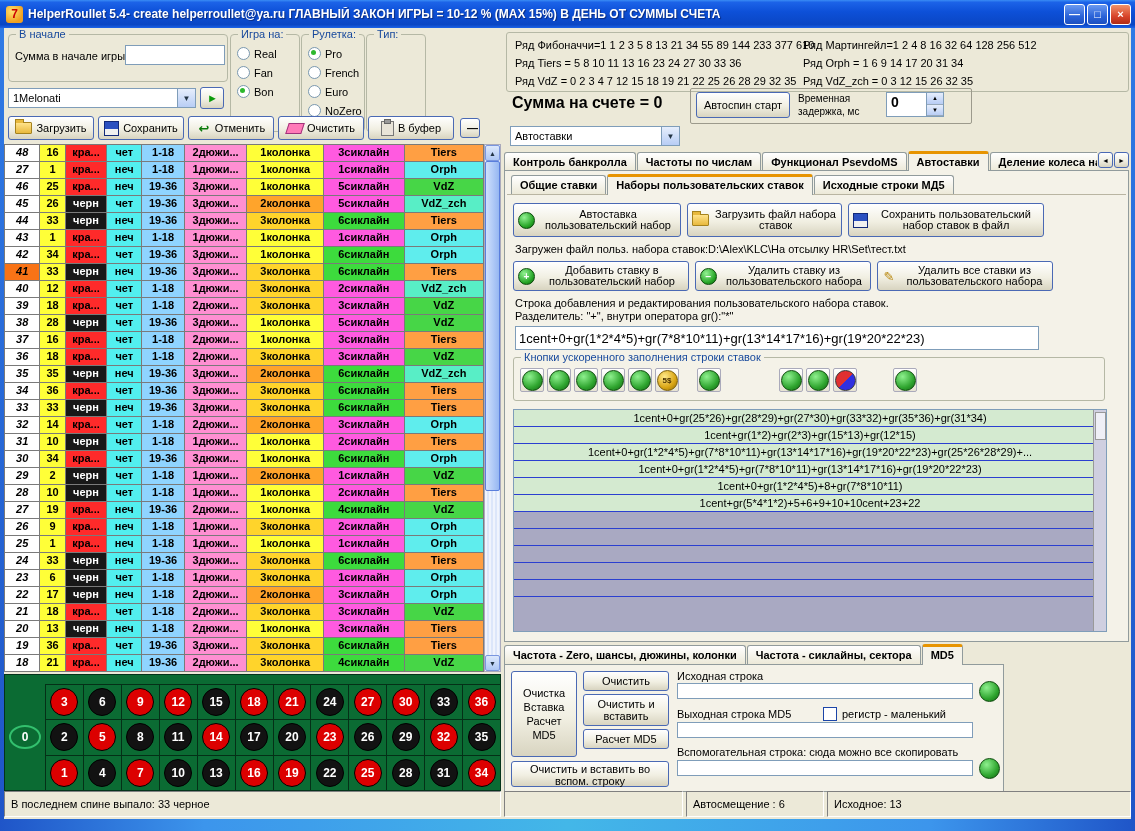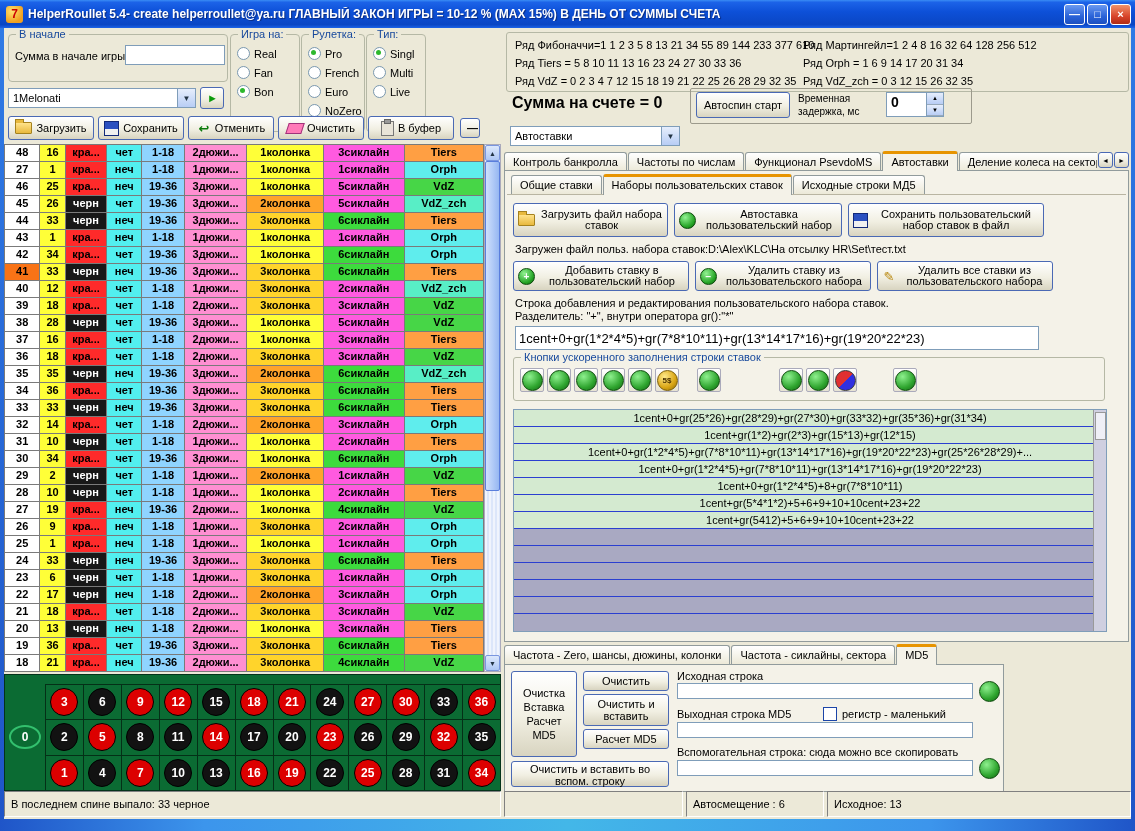--- a/index.html
+++ b/index.html
@@ -75,21 +75,21 @@
     background:radial-gradient(circle at 35% 30%,#93f293,#25a425 65%,#0f5f0f);
     font-size:10px;font-weight:bold;}
   .ico-pencil{color:#b8860b;font-size:13px;width:14px;}
   
   .htable{position:absolute;left:0;top:116px;width:480px;height:528px;overflow:hidden;
     background:#fff;border-left:1px solid #7a7a7a;border-top:1px solid #7a7a7a;box-sizing:border-box;}
   .hrow{display:flex;height:17px;}
   .hcell{box-sizing:border-box;border-right:1px solid #7a7a7a;border-bottom:1px solid #7a7a7a;
     font-weight:bold;font-size:11px;text-align:center;line-height:15px;height:17px;
     overflow:hidden;white-space:nowrap;}
-  .hc0{width:36px;background:#fff;}
+  .hc0{width:36px;background:#fff;font-style:italic;}
   .hc1{width:26px;}.hc2{width:42px;}.hc3{width:36px;}.hc4{width:43px;}
   .hc5{width:64px;}.hc6{width:78px;}.hc7{width:82px;}.hc8{width:81px;}
   
   .vscroll{position:absolute;left:480px;top:116px;width:17px;height:528px;
     background:repeating-linear-gradient(90deg,#f0f4fd 0 2px,#dce6fa 2px 4px);
     border:1px solid #aab;box-sizing:border-box;}
   .sb-arrow{width:15px;height:16px;background:linear-gradient(180deg,#dce8fc,#aec7f4);
     border:1px solid #7a96df;border-radius:2px;box-sizing:border-box;color:#234;
     font-size:7px;display:flex;align-items:center;justify-content:center;}
   .sb-arrow.down{position:absolute;bottom:0;}
@@ -118,21 +118,21 @@
   .autospin-btn{position:absolute;left:192px;top:64px;width:94px;height:26px;font-size:11px;}
   .delay-label{position:absolute;left:294px;top:64px;width:80px;font-size:10px;line-height:13px;}
   .spinbox{position:absolute;left:382px;top:64px;width:58px;height:25px;border:1px solid #7f9db9;
     background:#fff;display:flex;box-sizing:border-box;}
   .spinval{flex:1;font-size:14px;font-weight:bold;padding:1px 4px;}
   .spinbtns{width:16px;display:flex;flex-direction:column;border-left:1px solid #7f9db9;}
   .spinbtns span{flex:1;font-size:6px;display:flex;align-items:center;justify-content:center;
     background:linear-gradient(180deg,#e6eefc,#b8cdf5);border-bottom:1px solid #9ab;}
   .autobets-combo{left:6px;top:98px;width:170px;}
   
-  .tabs{display:flex;gap:1px;align-items:flex-end;}
+  .tabs{display:flex;gap:1px;align-items:flex-end;font-weight:bold;}
   .tab{border:1px solid #919b9c;border-bottom:none;border-radius:3px 3px 0 0;
     background:linear-gradient(#ffffff,#ece9d8);padding:3px 8px 3px 8px;white-space:nowrap;
     position:relative;}
   .tab.active{background:#f4f2e8;border-top:3px solid #e79400;padding-top:2px;z-index:3;
     margin-bottom:-1px;padding-bottom:4px;}
   .main-tabs{position:absolute;left:0;top:122px;right:34px;height:21px;overflow:hidden;}
   .tab-arrows{position:absolute;right:2px;top:124px;display:flex;gap:1px;}
   .tab-arrow{width:15px;height:16px;font-size:7px;display:flex;align-items:center;justify-content:center;}
   .main-panel{position:absolute;left:0;top:142px;right:2px;height:470px;border:1px solid #919b9c;
     background:#f4f2e8;}
@@ -250,34 +250,20 @@
             <span>Euro</span>
           </div>
           <div class="radio-row">
             <span class="radio"></span>
             <span>NoZero</span>
           </div>
         </div>
     </div>
     <div class="gbox g-type">
       <span class="glabel">Тип:</span>
-      <div class="radio-col" id="type-radios">
-          <div class="radio-row">
-            <span class="radio on"></span>
-            <span>Singl</span>
-          </div>
-          <div class="radio-row">
-            <span class="radio"></span>
-            <span>Multi</span>
-          </div>
-          <div class="radio-row">
-            <span class="radio"></span>
-            <span>Live</span>
-          </div>
-        </div>
     </div>
 
     <div class="combo strategy-combo">
       <span class="cval">1Melonati</span>
       <span class="carrow">▼</span>
     </div>
     <button class="btn playbtn">
       <span class="play-glyph">►</span>
     </button>
 
@@ -816,27 +802,27 @@
 
     <div class="main-panel">
       <div class="tabs sub-tabs" id="sub-tabs">
           <span class="tab">Общие ставки</span>
           <span class="tab active">Наборы пользовательских ставок</span>
           <span class="tab">Исходные строки МД5</span>
         </div>
       <div class="sub-line"></div>
 
       <div class="btnrow btnrow1" id="btnrow1">
+          <button class="btn setbtn" style="width: 168px; height: 34px;">
+            <span class="ico ico-chip"></span>
+            <span class="btxt">Автоставка пользовательский набор</span>
+          </button>
           <button class="btn setbtn" style="width: 155px; height: 34px;">
             <span class="ico ico-folder"></span>
             <span class="btxt">Загрузить файл набора ставок</span>
-          </button>
-          <button class="btn setbtn" style="width: 168px; height: 34px;">
-            <span class="ico ico-chip"></span>
-            <span class="btxt">Автоставка пользовательский набор</span>
           </button>
           <button class="btn setbtn" style="width: 196px; height: 34px;">
             <span class="ico ico-disk"></span>
             <span class="btxt">Сохранить пользовательский набор ставок в файл</span>
           </button>
         </div>
       <div class="loaded-label">Загружен файл польз. набора ставок:D:\Alex\KLC\На отсылку HR\Set\тест.txt</div>
       <div class="btnrow btnrow2" id="btnrow2">
           <button class="btn setbtn" style="width: 176px; height: 30px;">
             <span class="ico ico-chip">+</span>
@@ -896,21 +882,20 @@
       </div>
 
       <div class="bet-list" id="bet-list">
         <div class="list-sb"></div>
       <div class="list-row filled">1cent+0+gr(25*26)+gr(28*29)+gr(27*30)+gr(33*32)+gr(35*36)+gr(31*34)</div>
           <div class="list-row filled">1cent+gr(1*2)+gr(2*3)+gr(15*13)+gr(12*15)</div>
           <div class="list-row filled">1cent+0+gr(1*2*4*5)+gr(7*8*10*11)+gr(13*14*17*16)+gr(19*20*22*23)+gr(25*26*28*29)+...</div>
           <div class="list-row filled">1cent+0+gr(1*2*4*5)+gr(7*8*10*11)+gr(13*14*17*16)+gr(19*20*22*23)</div>
           <div class="list-row filled">1cent+0+gr(1*2*4*5)+8+gr(7*8*10*11)</div>
           <div class="list-row filled">1cent+gr(5*4*1*2)+5+6+9+10+10cent+23+22</div>
-          <div class="list-row filled">1cent+gr(5412)+5+6+9+10+10cent+23+22</div>
           <div class="list-row"></div>
           <div class="list-row"></div>
           <div class="list-row"></div>
           <div class="list-row"></div>
           <div class="list-row"></div>
         </div>
     </div>
 
     <div class="tabs md5-tabs" id="md5-tabs">
         <span class="tab">Частота - Zero, шансы, дюжины, колонки</span>

